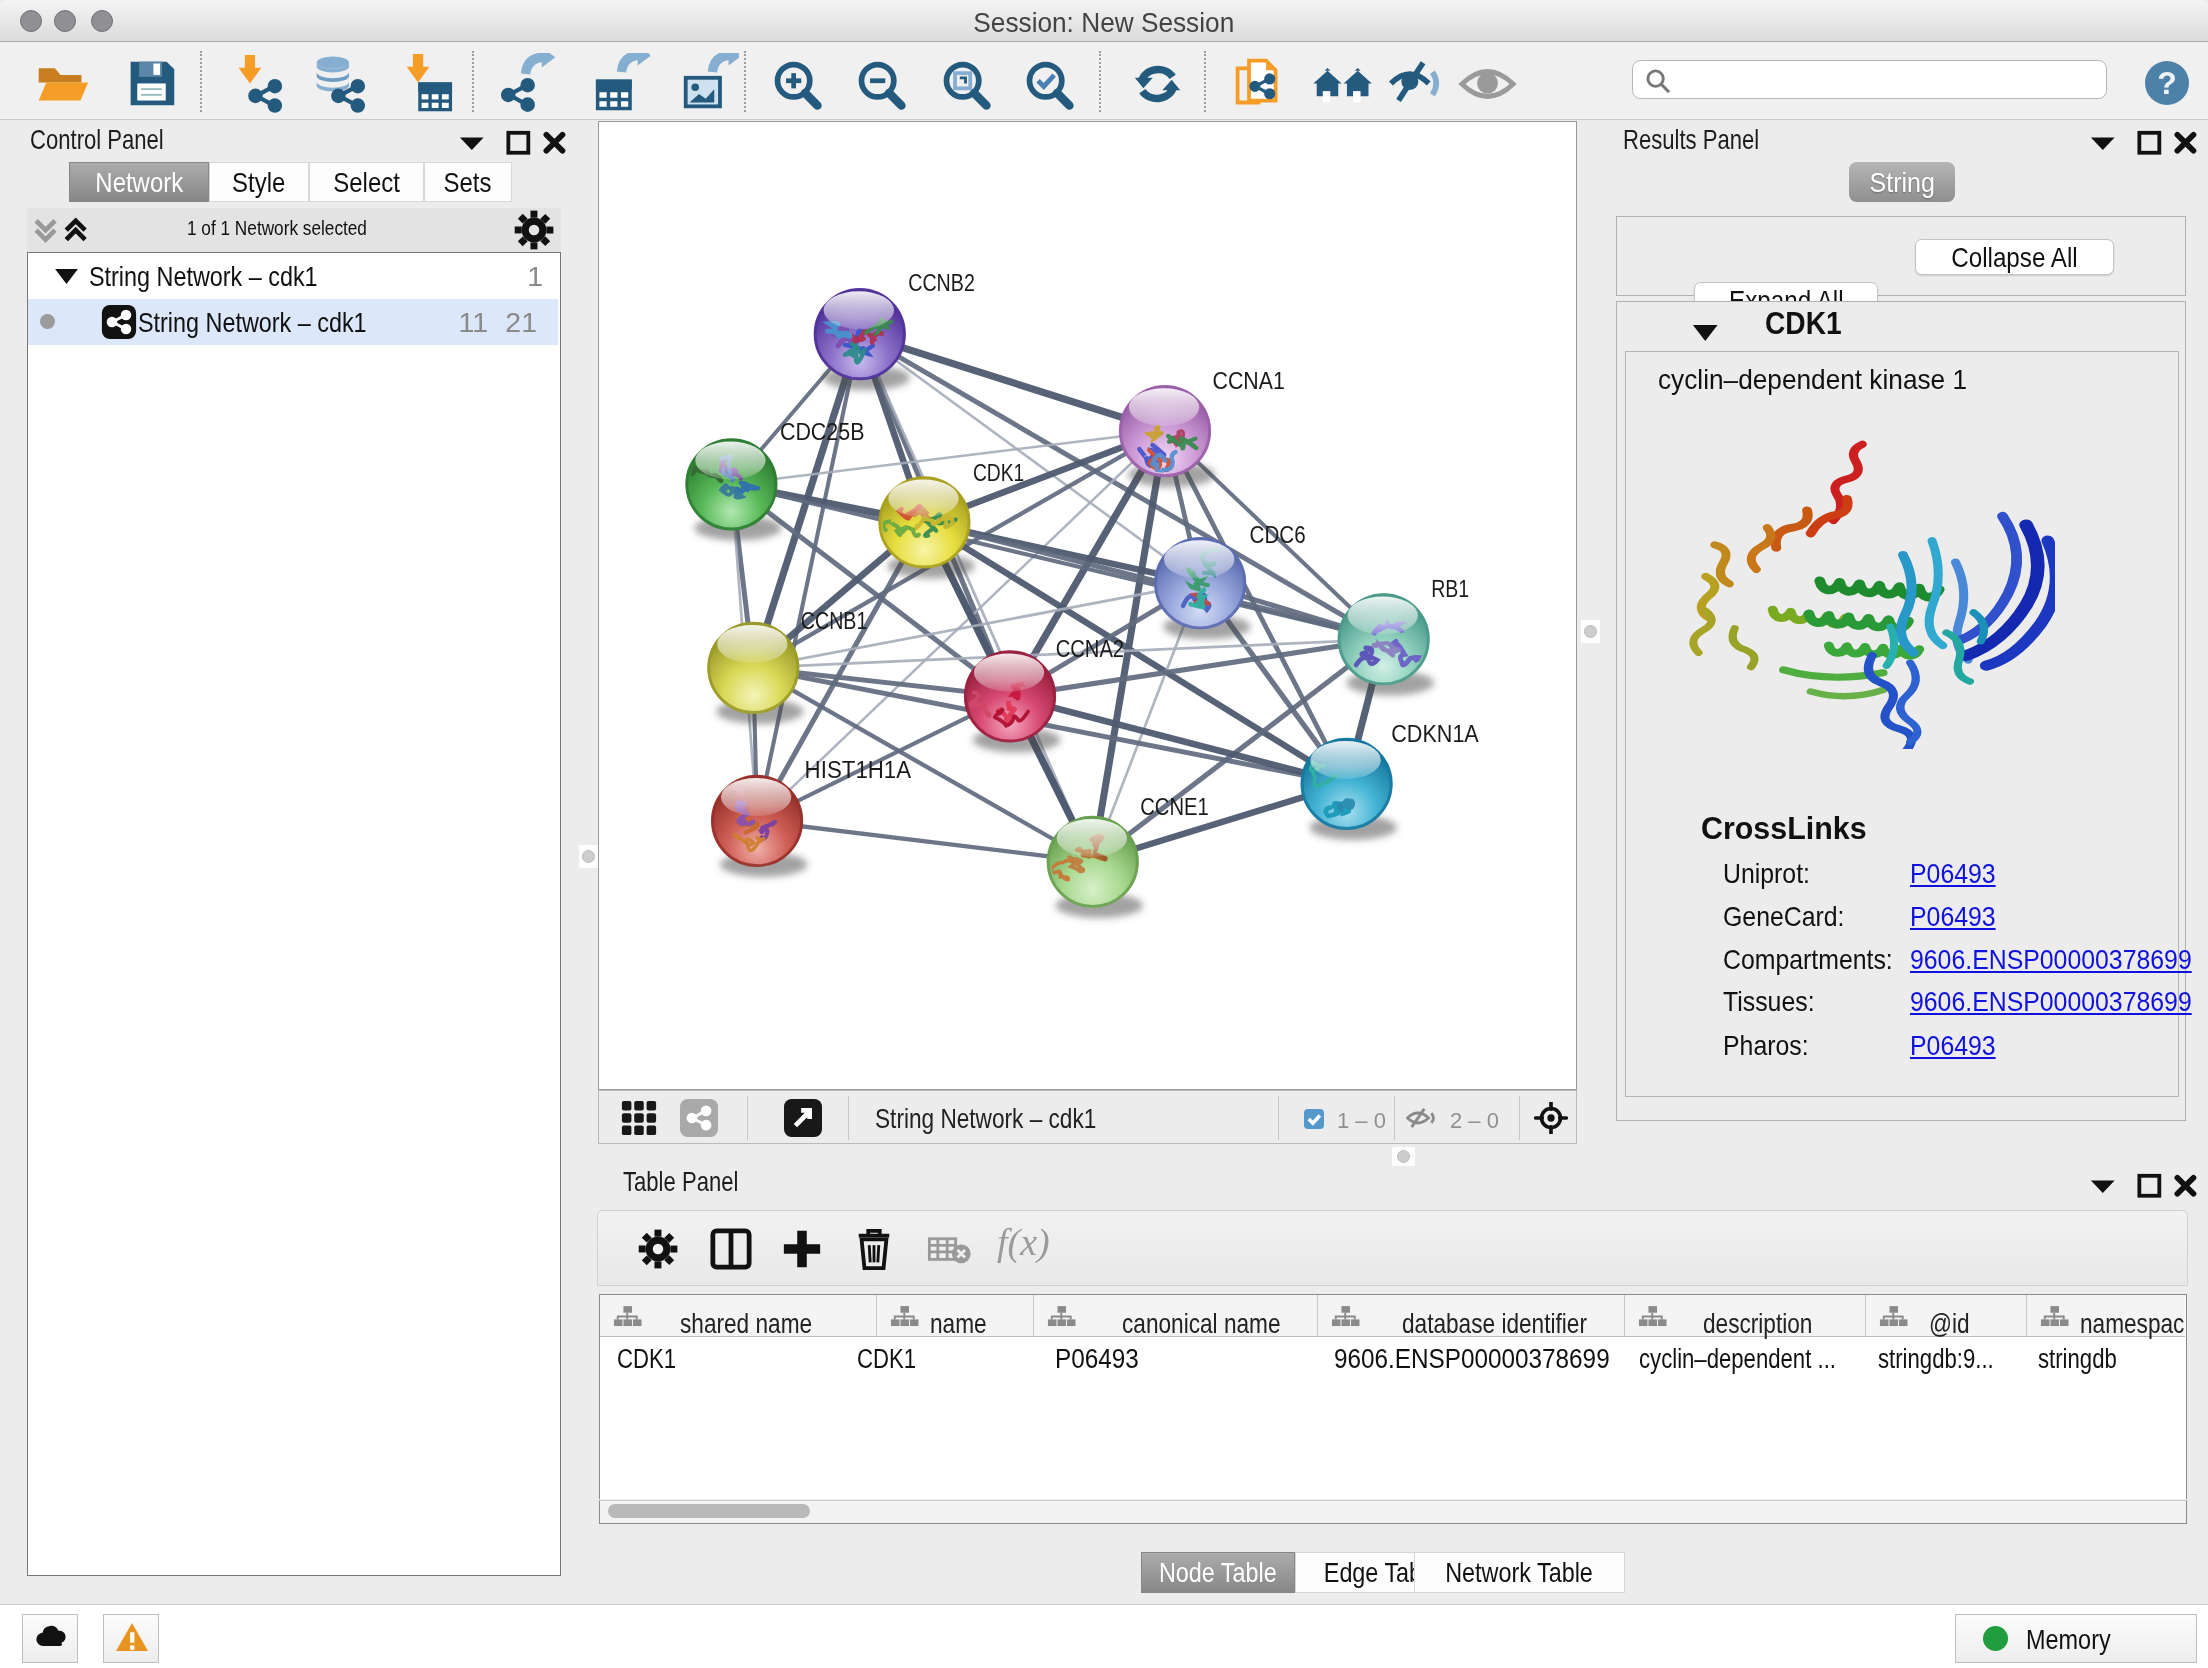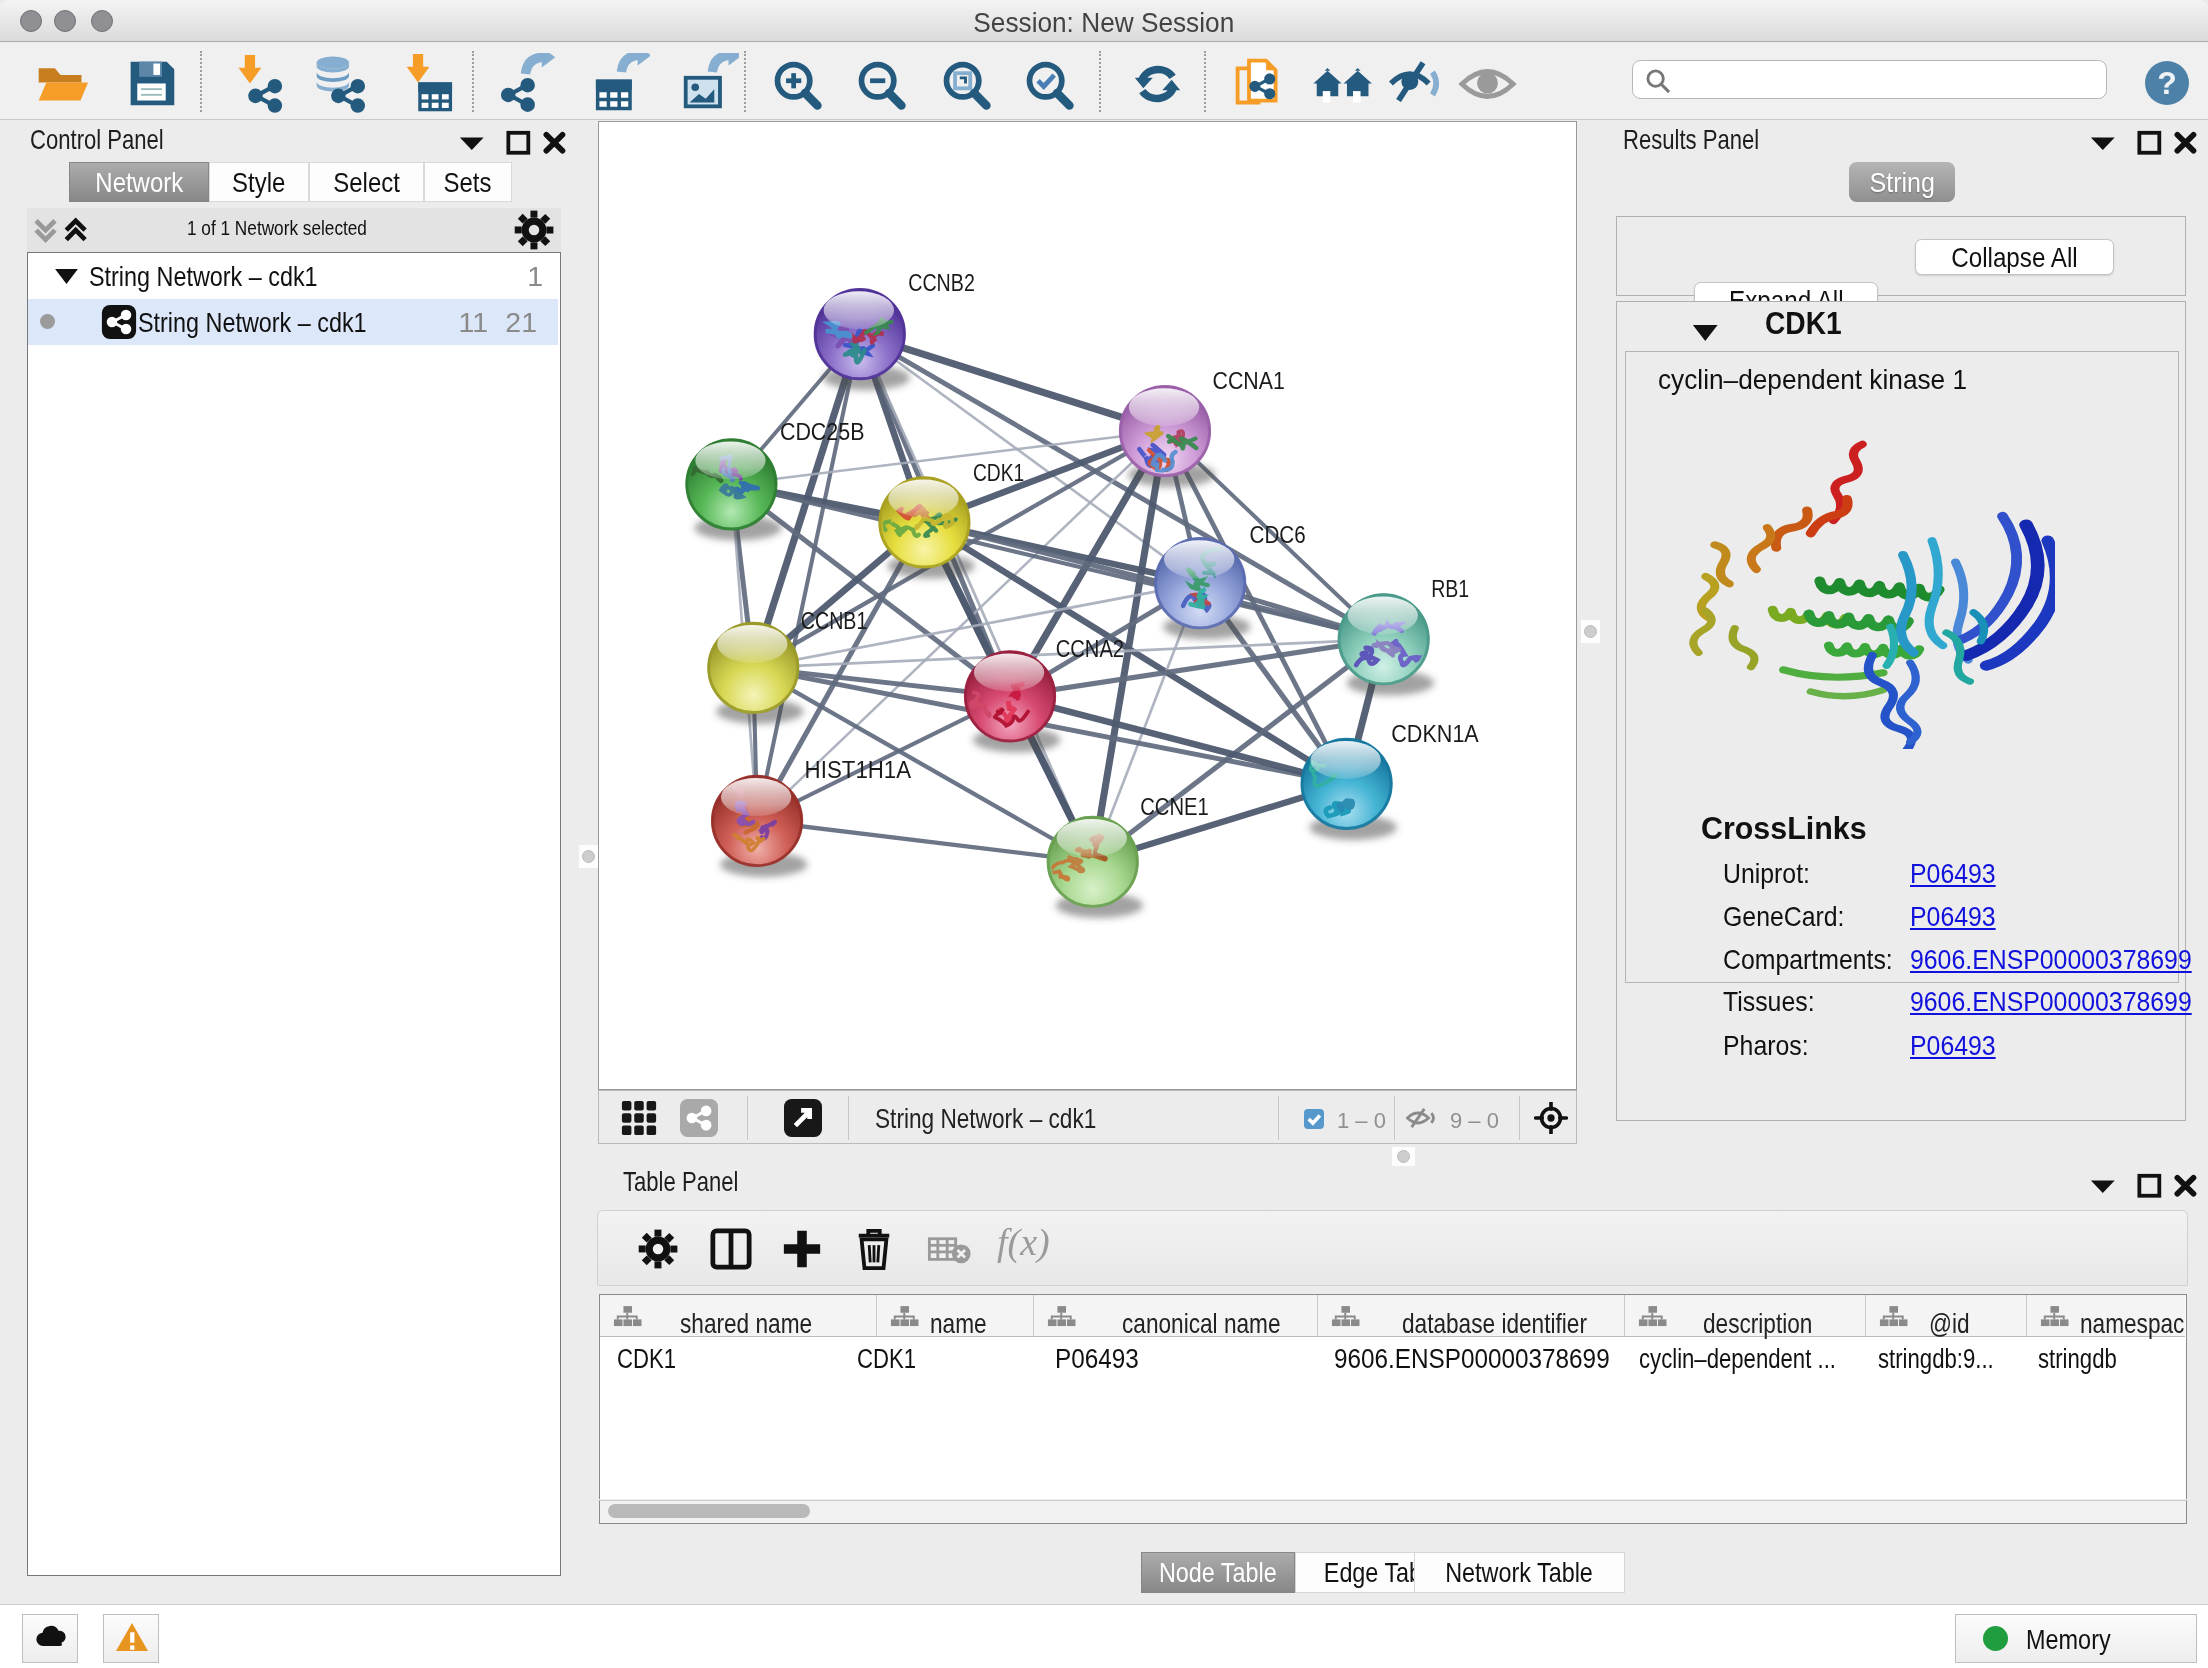--- a/index.html
+++ b/index.html
@@ -609,21 +609,21 @@
   <svg class="abs" style="left:705px;top:18px" width="20" height="20" viewBox="0 0 34 34">
       <rect x="0" y="0" width="34" height="34" rx="7" fill="#5599cc"></rect>
       <path d="M 8 17 l 7 7 l 12 -13" stroke="#fff" stroke-width="6" fill="none"></path>
     </svg>
   <div class="abs" style="left:738px;top:17px;font-size:22px;color:#909090;">1 – 0</div>
   <svg class="abs" style="left:807px;top:15px" width="31" height="24" viewBox="0 0 44 30">
     <path d="M 2 15 q 15 -14 30 0 q -15 14 -30 0 Z" fill="none" stroke="#8a8a8a" stroke-width="4"></path>
     <line x1="26" y1="2" x2="8" y2="28" stroke="#8a8a8a" stroke-width="4"></line>
     <path d="M 36 8 q 6 7 0 14" fill="none" stroke="#8a8a8a" stroke-width="4"></path>
   </svg>
-  <div class="abs" style="left:851px;top:17px;font-size:22px;color:#909090;">9 – 0</div>
+  <div class="abs" style="left:851px;top:17px;font-size:22px;color:#909090;">2 – 0</div>
   <svg class="abs" style="left:935px;top:11.4px" width="34" height="32" viewBox="0 0 44 44">
     <circle cx="22" cy="22" r="13" fill="none" stroke="#111" stroke-width="5"></circle>
     <g stroke="#111" stroke-width="5" stroke-linecap="round">
     <line x1="22" y1="1" x2="22" y2="10"></line>
         <line x1="22" y1="34" x2="22" y2="43"></line>
     <line x1="1" y1="22" x2="10" y2="22"></line>
         <line x1="34" y1="22" x2="43" y2="22"></line>
       </g>
     <circle cx="22" cy="22" r="5" fill="#111"></circle>
   </svg>
@@ -648,21 +648,21 @@
 <div id="stringtab"><span class="cxc" style="transform:scaleX(0.88)">String</span></div>
 <div class="rbox" style="left:1616px;top:216px;width:570px;height:80px;">
   <div class="btn" style="left:77px;top:22px;width:184px;margin-top:43px;"><span class="cxc" style="transform:scaleX(0.85)">Expand All</span></div>
   <div class="btn" style="left:298px;top:22px;width:199px;"><span class="cxc" style="transform:scaleX(0.85)">Collapse All</span></div>
 </div>
 <div class="rbox" style="left:1616px;top:301px;width:570px;height:820px;">
   <svg class="abs" style="left:74px;top:21px" width="28.5" height="21" viewBox="0 0 30 22">
       <path d="M 2 2 h 26 l -13 17 Z" fill="#111"></path>
     </svg>
   <div class="abs" style="left:148px;top:2.9px;font-size:32px;font-weight:bold;color:#111;"><span class="cx" style="transform:scaleX(0.88)">CDK1</span></div>
-  <div class="abs" style="left:7.6px;top:49px;width:554px;height:632px;background:#ececec;border:1.9px solid #b4b4b4;">
+  <div class="abs" style="left:7.6px;top:49px;width:554px;height:746px;background:#ececec;border:1.9px solid #b4b4b4;">
     <div class="abs" style="left:32px;top:11.4px;font-size:28.5px;color:#111;"><span class="cx" style="transform:scaleX(0.92)">cyclin–dependent kinase 1</span></div>
     <div class="abs" style="left:49px;top:88px;"><svg width="380" height="309" viewBox="0 0 420 430" preserveAspectRatio="none">
           <path d="M 175 112 q 14 -18 4 -36 q -8 -16 12 -22 q 18 -6 8 -26 q -6 -14 8 -22" fill="none" stroke="#cc1f1f" stroke-width="10" stroke-opacity="1.0" stroke-linecap="round" stroke-linejoin="round"></path>
           <path d="M 150 130 q 10 -22 28 -26 q 16 -4 12 -22" fill="none" stroke="#cc3d14" stroke-width="11" stroke-opacity="1.0" stroke-linecap="round" stroke-linejoin="round"></path>
           <path d="M 112 150 q -4 -24 18 -28 q 20 -4 16 -24" fill="none" stroke="#c85a14" stroke-width="11" stroke-opacity="1.0" stroke-linecap="round" stroke-linejoin="round"></path>
           <path d="M 90 180 q -14 -18 6 -32 q 16 -10 6 -26" fill="none" stroke="#c87818" stroke-width="10" stroke-opacity="1.0" stroke-linecap="round" stroke-linejoin="round"></path>
           <path d="M 60 200 q -16 -10 -6 -30 q 8 -18 -10 -24" fill="none" stroke="#c08a1c" stroke-width="10" stroke-opacity="1.0" stroke-linecap="round" stroke-linejoin="round"></path>
           <path d="M 38 248 q -18 -14 0 -32 q 14 -14 -4 -26" fill="none" stroke="#b8a020" stroke-width="10" stroke-opacity="1.0" stroke-linecap="round" stroke-linejoin="round"></path>
           <path d="M 26 296 q -14 -18 6 -32 q 16 -12 2 -26" fill="none" stroke="#a8a428" stroke-width="9" stroke-opacity="1.0" stroke-linecap="round" stroke-linejoin="round"></path>
           <path d="M 66 262 q -8 22 12 30 q 16 8 6 24" fill="none" stroke="#98a428" stroke-width="9" stroke-opacity="1.0" stroke-linecap="round" stroke-linejoin="round"></path>

